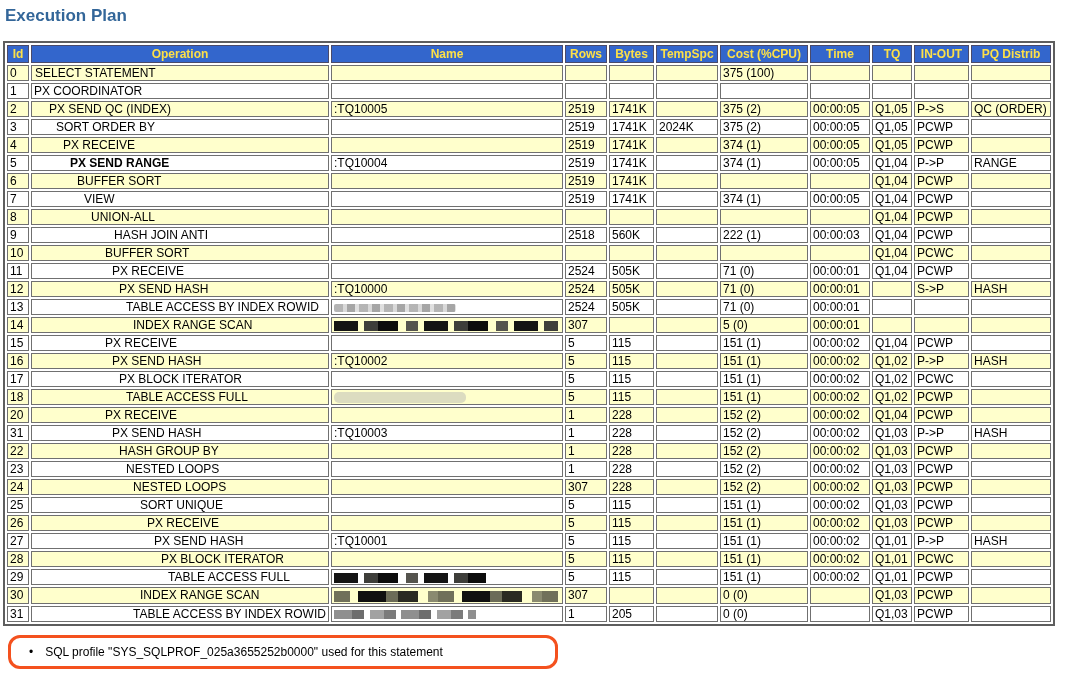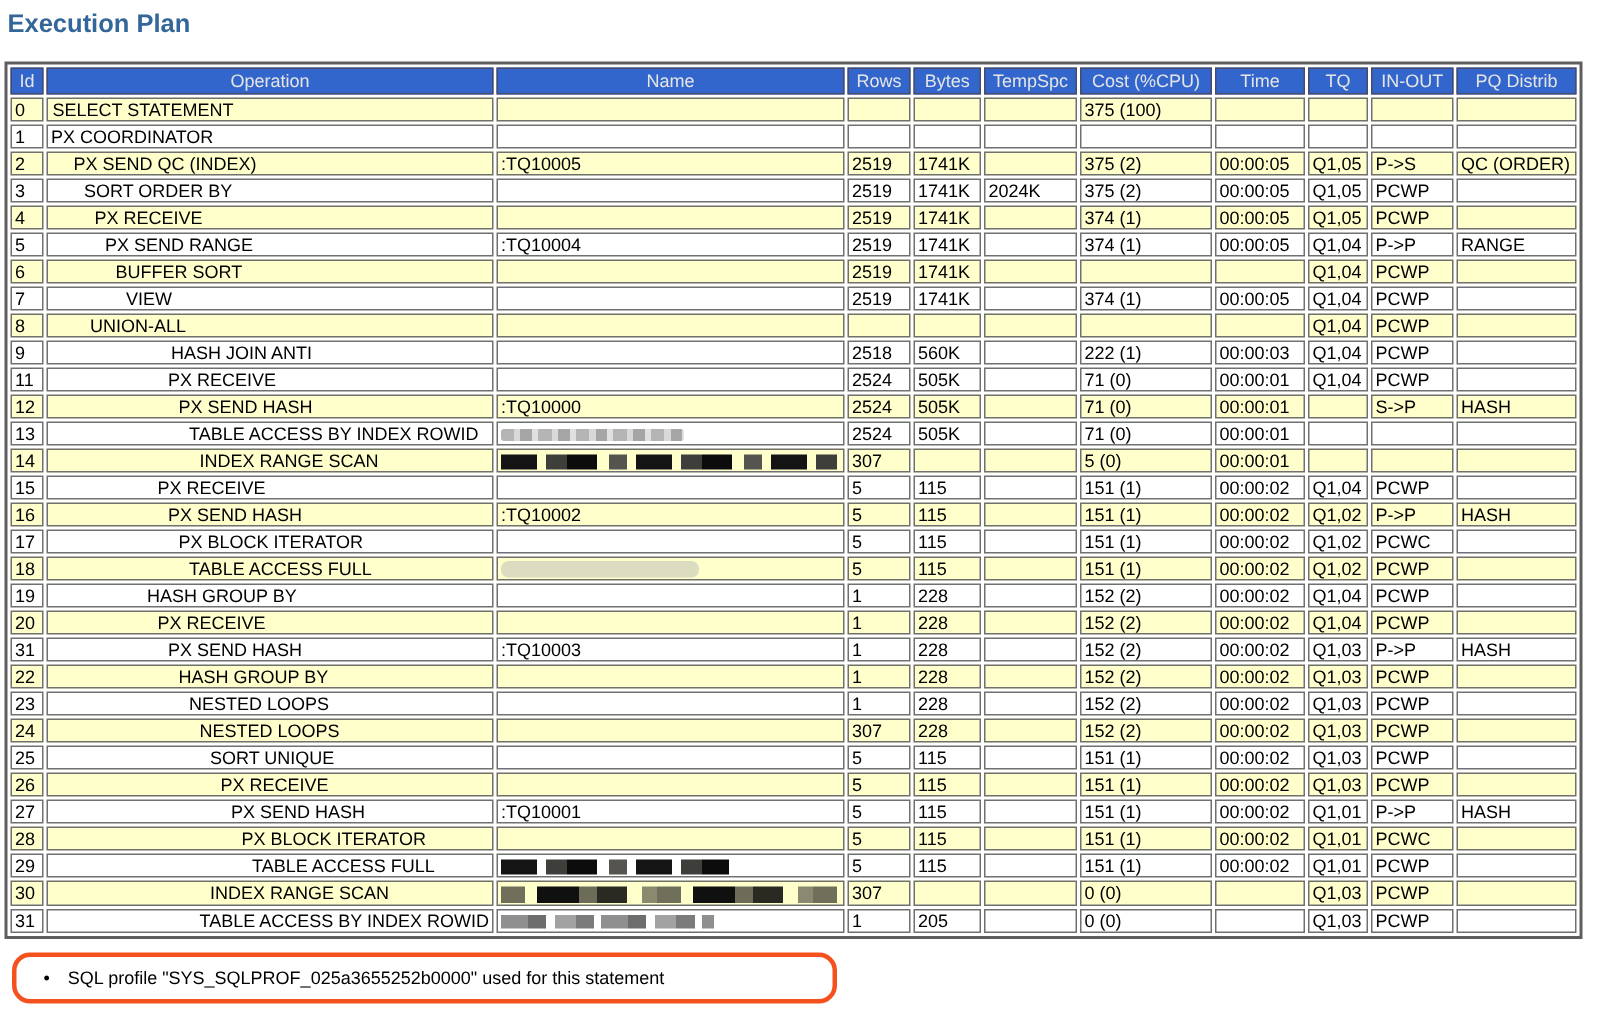--- a/index.html
+++ b/index.html
@@ -17,22 +17,22 @@
     border-collapse:separate;
     border-spacing:2px;
     table-layout:fixed;
     width:1034px;
     margin-left:3px;
     border:2px solid #5e5e5e;
     background:#ffffff;
   }
   table.plan th {
     background:var(--header-bg,#3366cc);
-    color:#e5e5e5;
-    font-size:12px; font-weight:normal;
+    color:#fde047;
+    font-size:12px; font-weight:bold;
     line-height:12px;
     padding:2px 2px;
     border:1px solid #4a4a6a;
     text-align:center;
     white-space:nowrap; overflow:hidden;
   }
   table.plan td {
     font-size:12px;
     line-height:12px;
     color:#000000;
@@ -174,21 +174,21 @@
         <td>1741K</td>
         <td></td>
         <td>374 (1)</td>
         <td>00:00:05</td>
         <td>Q1,05</td>
         <td>PCWP</td>
         <td></td>
       </tr>
       <tr class="odd">
         <td>5</td>
-        <td style="padding-left: 38px;">PX SEND RANGE</td>
+        <td style="padding-left: 38px; font-weight: bold;">PX SEND RANGE</td>
         <td>:TQ10004</td>
         <td>2519</td>
         <td>1741K</td>
         <td></td>
         <td>374 (1)</td>
         <td>00:00:05</td>
         <td>Q1,04</td>
         <td>P-&gt;P</td>
         <td>RANGE</td>
       </tr>
@@ -213,21 +213,21 @@
         <td>1741K</td>
         <td></td>
         <td>374 (1)</td>
         <td>00:00:05</td>
         <td>Q1,04</td>
         <td>PCWP</td>
         <td></td>
       </tr>
       <tr class="even">
         <td>8</td>
-        <td style="padding-left: 28px;">UNION-ALL</td>
+        <td style="padding-left: 59px;">UNION-ALL</td>
         <td></td>
         <td></td>
         <td></td>
         <td></td>
         <td></td>
         <td></td>
         <td>Q1,04</td>
         <td>PCWP</td>
         <td></td>
       </tr>
@@ -235,20 +235,33 @@
         <td>9</td>
         <td style="padding-left: 82px;">HASH JOIN ANTI</td>
         <td></td>
         <td>2518</td>
         <td>560K</td>
         <td></td>
         <td>222 (1)</td>
         <td>00:00:03</td>
         <td>Q1,04</td>
         <td>PCWP</td>
+        <td></td>
+      </tr>
+      <tr class="even">
+        <td>10</td>
+        <td style="padding-left: 73px;">BUFFER SORT</td>
+        <td></td>
+        <td></td>
+        <td></td>
+        <td></td>
+        <td></td>
+        <td></td>
+        <td>Q1,04</td>
+        <td>PCWC</td>
         <td></td>
       </tr>
       <tr class="odd">
         <td>11</td>
         <td style="padding-left: 80px;">PX RECEIVE</td>
         <td></td>
         <td>2524</td>
         <td>505K</td>
         <td></td>
         <td>71 (0)</td>
@@ -341,33 +354,20 @@
         <td><span class="redact smudge-light" style="width: 132px;"></span></td>
         <td>5</td>
         <td>115</td>
         <td></td>
         <td>151 (1)</td>
         <td>00:00:02</td>
         <td>Q1,02</td>
         <td>PCWP</td>
         <td></td>
       </tr>
-      <tr class="odd">
-        <td>19</td>
-        <td style="padding-left: 66px;">HASH GROUP BY</td>
-        <td></td>
-        <td>1</td>
-        <td>228</td>
-        <td></td>
-        <td>152 (2)</td>
-        <td>00:00:02</td>
-        <td>Q1,04</td>
-        <td>PCWP</td>
-        <td></td>
-      </tr>
       <tr class="even">
         <td>20</td>
         <td style="padding-left: 73px;">PX RECEIVE</td>
         <td></td>
         <td>1</td>
         <td>228</td>
         <td></td>
         <td>152 (2)</td>
         <td>00:00:02</td>
         <td>Q1,04</td>

